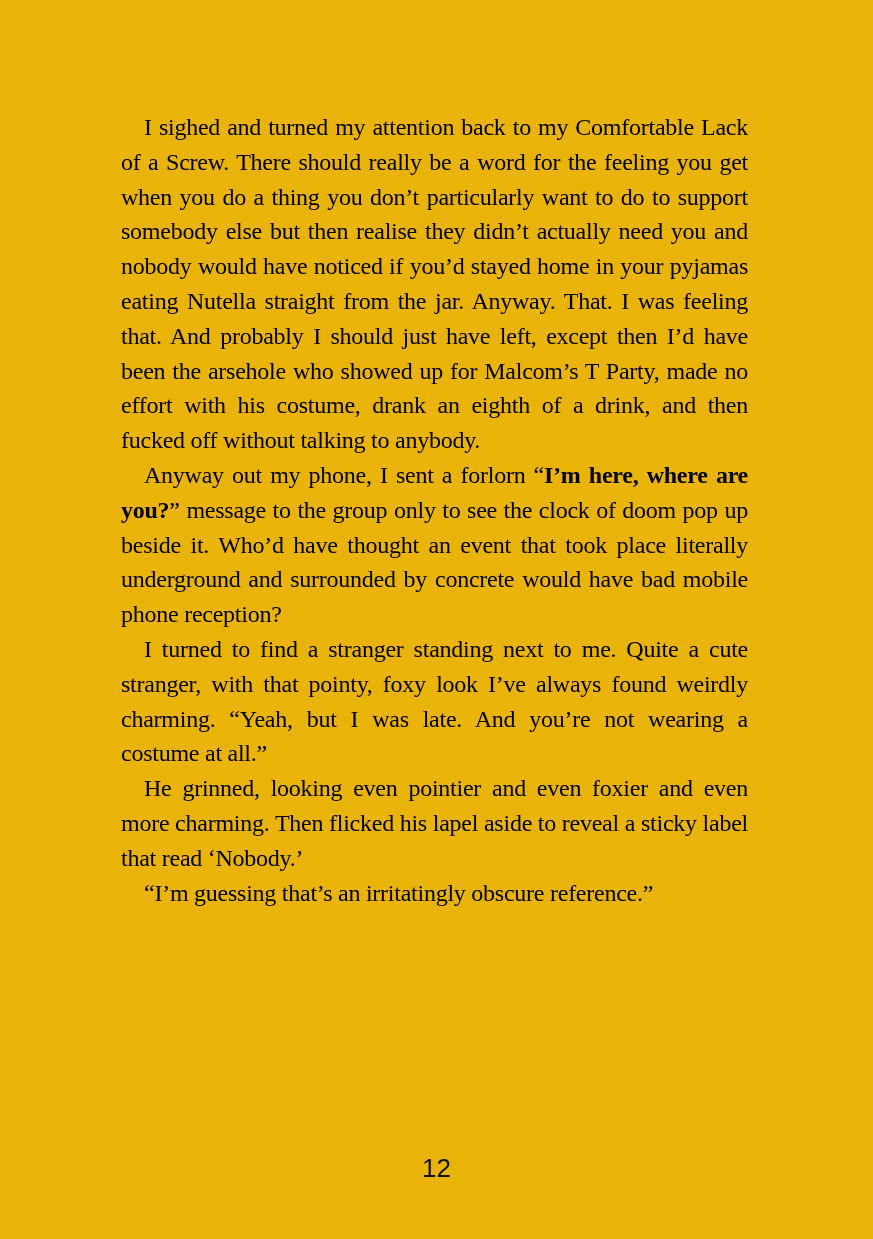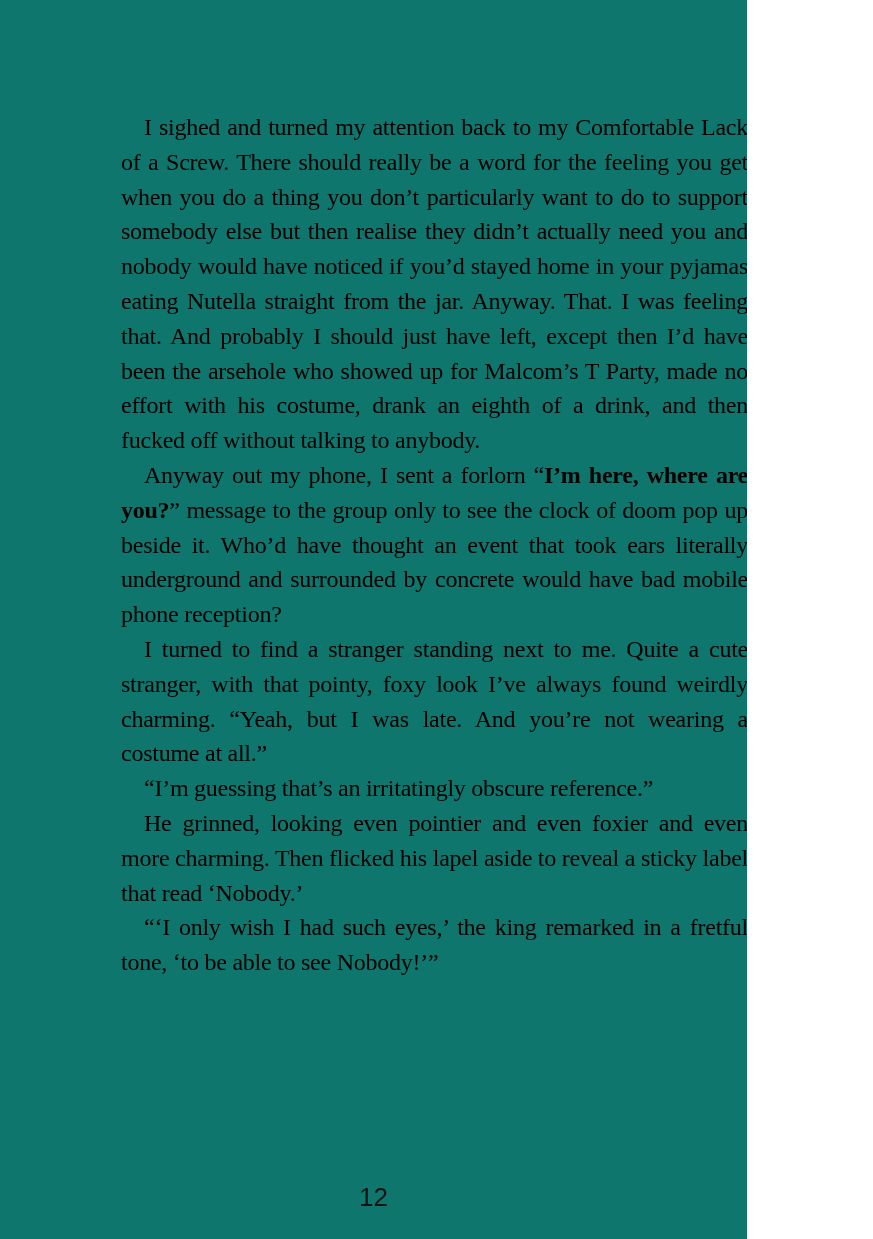--- a/index.html
+++ b/index.html
@@ -2,23 +2,23 @@
 <html><head>
 <meta charset="utf-8">
 <style>
   html, body {
     margin: 0;
     padding: 0;
     background: #ffffff;
   }
   .page {
     position: relative;
-    width: 747px;
+    width: 873px;
     height: 1239px;
-    background: #0f766e;
+    background: #eab308;
     overflow: hidden;
   }
   .text-block {
     position: absolute;
     left: 121px;
     top: 110px;
     width: 627px;
     font-family: "Liberation Serif", "DejaVu Serif", serif;
     font-size: 24px;
     line-height: 34.8px;
@@ -30,34 +30,33 @@
     margin: 0;
     text-indent: 23px;
     padding: 0;
   }
   .seg-normal { font-weight: 400; font-style: normal; }
   .seg-bold   { font-weight: 700; font-style: normal; }
   .seg-italic { }
   .folio {
     position: absolute;
     left: 0;
-    top: 1182px;
+    top: 1153px;
     width: 100%;
     text-align: center;
     font-family: "Liberation Sans", "DejaVu Sans", sans-serif;
     font-size: 26px;
     color: #141414;
   }
 </style>
 </head>
 <body>
 
 <div class="page">
   <main class="text-block">
       <p class="para"><span class="seg-normal">I sighed and turned my attention back to my Comfortable Lack of a Screw. There should really be a word for the feeling you get when you do a thing you don’t particularly want to do to support somebody else but then realise they didn’t actually need you and nobody would have noticed if you’d stayed home in your pyjamas eating Nutella straight from the jar. Anyway. That. I was feeling that. And probably I should just have left, except then I’d have been the arsehole who showed up for Malcom’s T Party, made no effort with his costume, drank an eighth of a drink, and then fucked off without talking to anybody.</span></p>
-      <p class="para"><span class="seg-normal">Anyway out my phone, I sent a forlorn “</span><span class="seg-bold">I’m here, where are you?</span><span class="seg-normal">” message to the group only to see the clock of doom pop up beside it. Who’d have thought an event that took ears literally underground and surrounded by concrete would have bad mobile phone reception?</span></p>
+      <p class="para"><span class="seg-normal">Anyway out my phone, I sent a forlorn “</span><span class="seg-bold">I’m here, where are you?</span><span class="seg-normal">” message to the group only to see the clock of doom pop up beside it. Who’d have thought an event that took place literally underground and surrounded by concrete would have bad mobile phone reception?</span></p>
       <p class="para"><span class="seg-normal">I turned to find a stranger standing next to me. Quite a cute stranger, with that pointy, foxy look I’ve always found weirdly charming. “Yeah, but I </span><span class="seg-italic">was</span><span class="seg-normal"> late. And you’re not wearing a costume at all.”</span></p>
+      <p class="para"><span class="seg-normal">He grinned, looking even pointier and even foxier and even more charming. Then flicked his lapel aside to reveal a sticky label that read ‘Nobody.’</span></p>
       <p class="para"><span class="seg-normal">“I’m guessing that’s an irritatingly obscure reference.”</span></p>
-      <p class="para"><span class="seg-normal">He grinned, looking even pointier and even foxier and even more charming. Then flicked his lapel aside to reveal a sticky label that read ‘Nobody.’</span></p>
-      <p class="para"><span class="seg-italic">“‘I only wish I had such eyes,’ the king remarked in a fretful tone, ‘to be able to see Nobody!’”</span></p>
     </main>
   <div class="folio">12</div>
 </div>
 
 </body></html>

